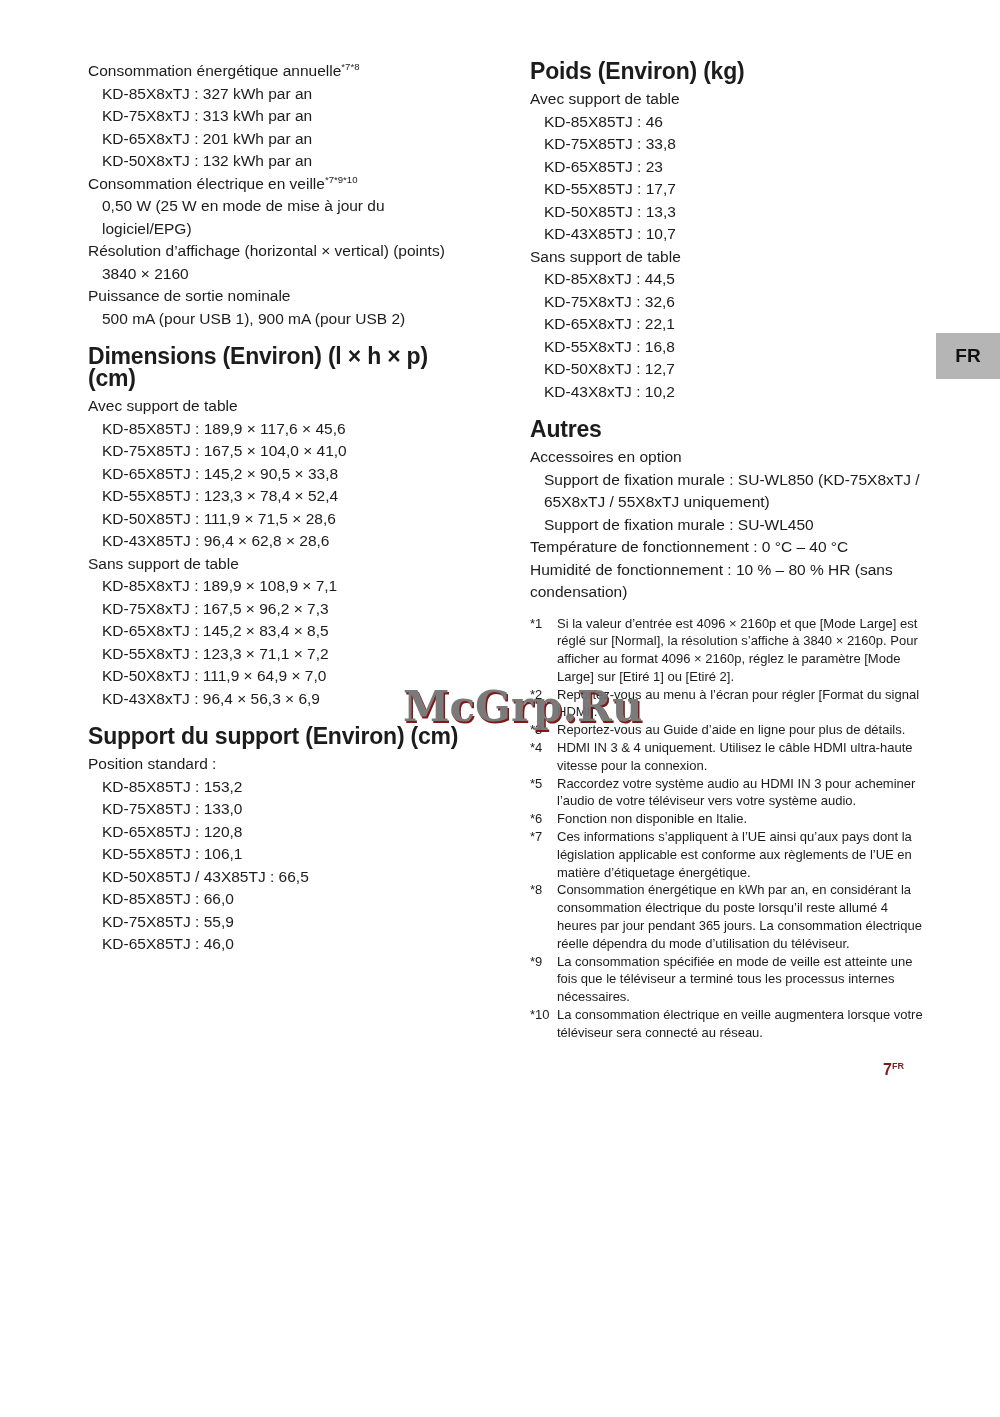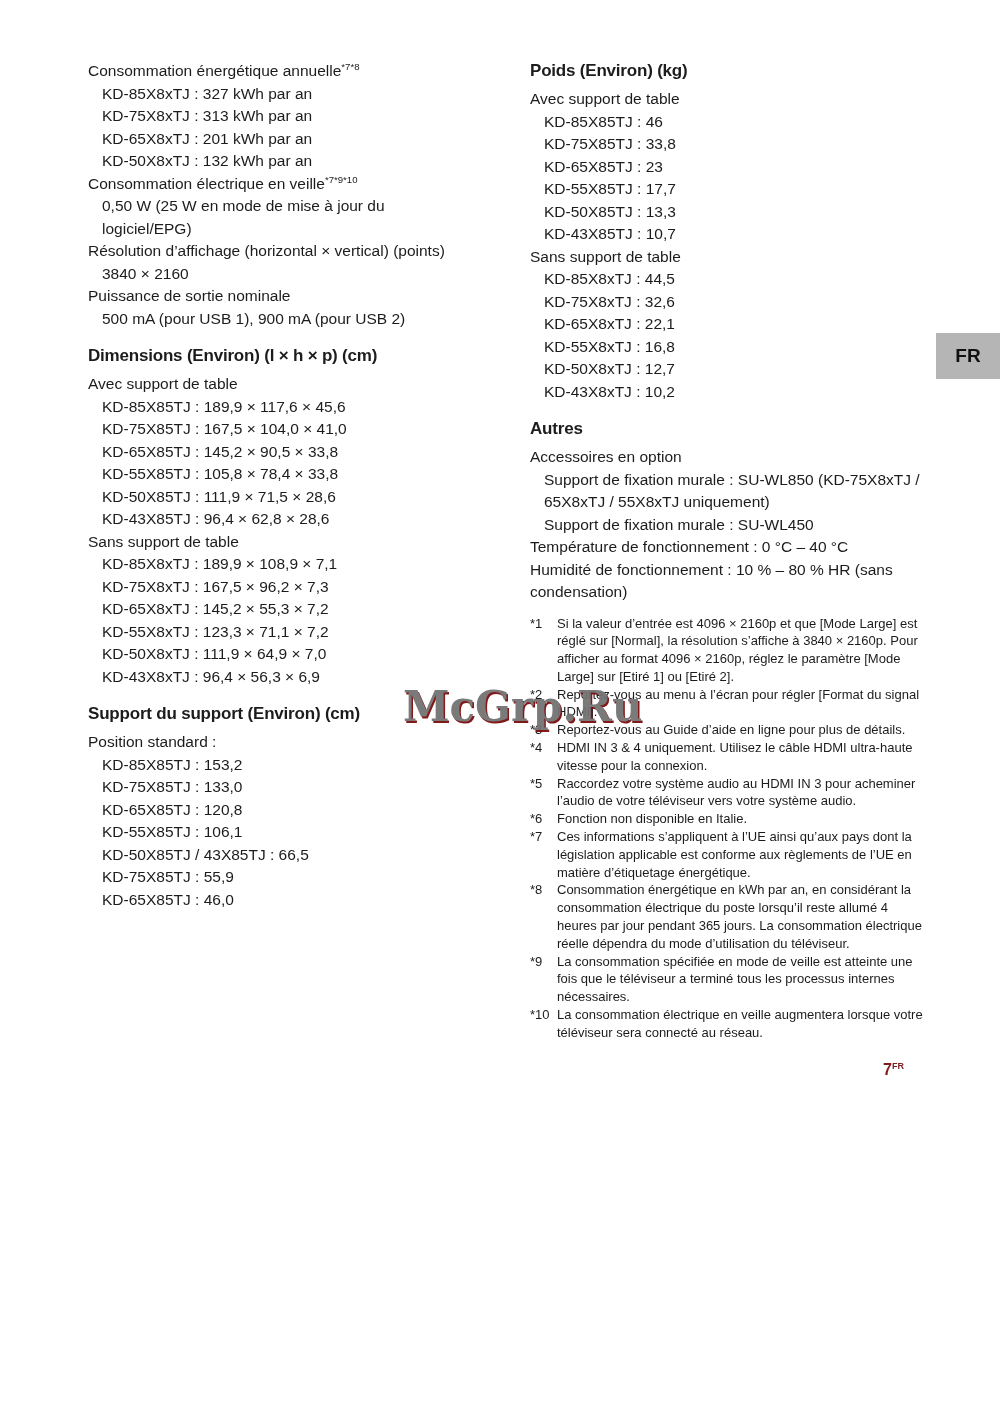--- a/index.html
+++ b/index.html
@@ -15,21 +15,21 @@
   .col { position: absolute; top: 60px; }
   .col-left  { left: 88px;  width: 378px; }
   .col-right { left: 530px; width: 395px; }
 
   .t-label, .t-indent {
     font-size: 15.5px;
     line-height: 22.5px;
   }
   .t-indent { padding-left: 14px; }
   .t-heading {
-    font-size: 17px;
+    font-size: 23px;
     font-weight: 700;
     line-height: 22px;
     margin-top: 15px;
     margin-bottom: 6px;
     letter-spacing: -0.2px;
   }
   .col .t-heading:first-child { margin-top: 0; }
   sup.fn-ref { font-size: 62%; vertical-align: super; line-height: 0; }
 
   .footnotes { margin-top: 11px; }
@@ -100,37 +100,38 @@
       <div class="t-indent"><span>0,50 W (25 W en mode de mise à jour du logiciel/EPG)</span></div>
       <div class="t-label"><span>Résolution d’affichage (horizontal × vertical) (points)</span></div>
       <div class="t-indent"><span>3840 × 2160</span></div>
       <div class="t-label"><span>Puissance de sortie nominale</span></div>
       <div class="t-indent"><span>500 mA (pour USB 1), 900 mA (pour USB 2)</span></div>
       <div class="t-heading"><span>Dimensions (Environ) (l × h × p) (cm)</span></div>
       <div class="t-label"><span>Avec support de table</span></div>
       <div class="t-indent"><span>KD-85X85TJ : 189,9 × 117,6 × 45,6</span></div>
       <div class="t-indent"><span>KD-75X85TJ : 167,5 × 104,0 × 41,0</span></div>
       <div class="t-indent"><span>KD-65X85TJ : 145,2 × 90,5 × 33,8</span></div>
-      <div class="t-indent"><span>KD-55X85TJ : 105,8 × 78,4 × 33,8</span></div>
+      <div class="t-indent"><span>KD-55X85TJ : 123,3 × 78,4 × 52,4</span></div>
       <div class="t-indent"><span>KD-50X85TJ : 111,9 × 71,5 × 28,6</span></div>
       <div class="t-indent"><span>KD-43X85TJ : 96,4 × 62,8 × 28,6</span></div>
       <div class="t-label"><span>Sans support de table</span></div>
       <div class="t-indent"><span>KD-85X8xTJ : 189,9 × 108,9 × 7,1</span></div>
       <div class="t-indent"><span>KD-75X8xTJ : 167,5 × 96,2 × 7,3</span></div>
-      <div class="t-indent"><span>KD-65X8xTJ : 145,2 × 55,3 × 7,2</span></div>
+      <div class="t-indent"><span>KD-65X8xTJ : 145,2 × 83,4 × 8,5</span></div>
       <div class="t-indent"><span>KD-55X8xTJ : 123,3 × 71,1 × 7,2</span></div>
       <div class="t-indent"><span>KD-50X8xTJ : 111,9 × 64,9 × 7,0</span></div>
       <div class="t-indent"><span>KD-43X8xTJ : 96,4 × 56,3 × 6,9</span></div>
       <div class="t-heading"><span>Support du support (Environ) (cm)</span></div>
       <div class="t-label"><span>Position standard :</span></div>
       <div class="t-indent"><span>KD-85X85TJ : 153,2</span></div>
       <div class="t-indent"><span>KD-75X85TJ : 133,0</span></div>
       <div class="t-indent"><span>KD-65X85TJ : 120,8</span></div>
       <div class="t-indent"><span>KD-55X85TJ : 106,1</span></div>
       <div class="t-indent"><span>KD-50X85TJ / 43X85TJ : 66,5</span></div>
+      <div class="t-indent"><span>KD-85X85TJ : 66,0</span></div>
       <div class="t-indent"><span>KD-75X85TJ : 55,9</span></div>
       <div class="t-indent"><span>KD-65X85TJ : 46,0</span></div>
     </div>
   <div class="col col-right" id="col-right">
       <div class="t-heading"><span>Poids (Environ) (kg)</span></div>
       <div class="t-label"><span>Avec support de table</span></div>
       <div class="t-indent"><span>KD-85X85TJ : 46</span></div>
       <div class="t-indent"><span>KD-75X85TJ : 33,8</span></div>
       <div class="t-indent"><span>KD-65X85TJ : 23</span></div>
       <div class="t-indent"><span>KD-55X85TJ : 17,7</span></div>

